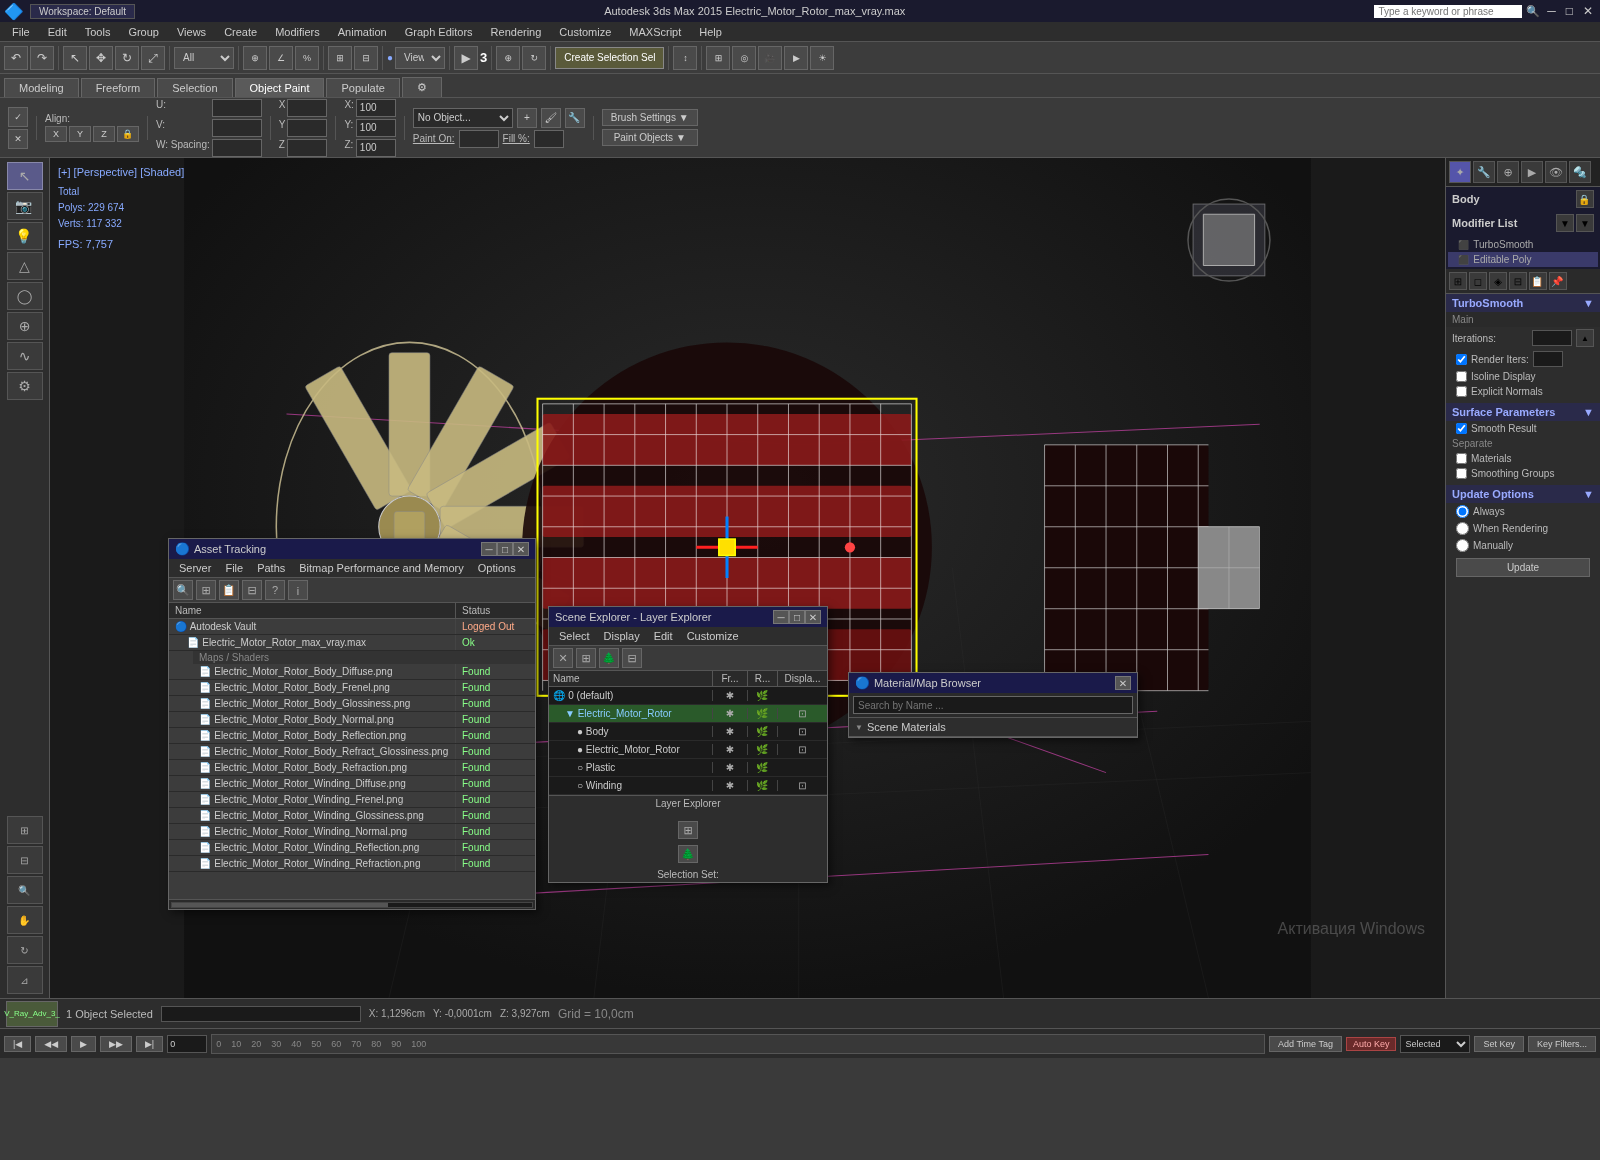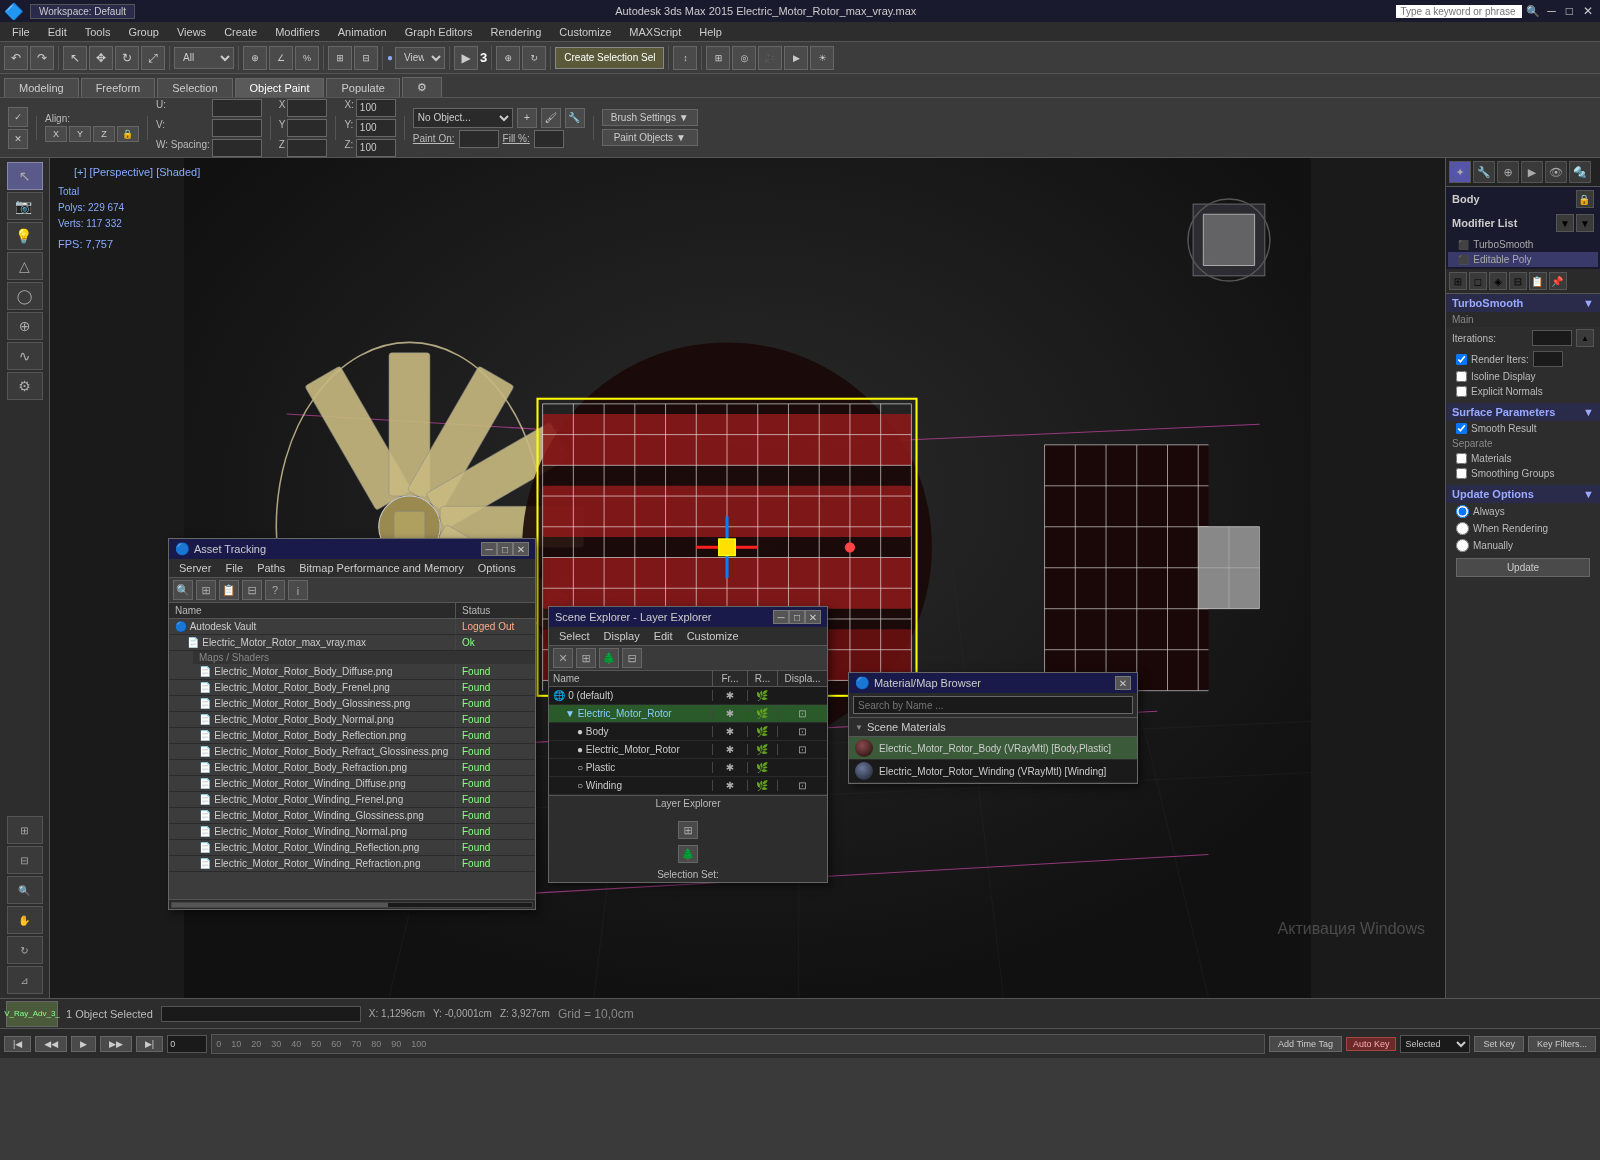--- a/index.html
+++ b/index.html
@@ -35,21 +35,21 @@
       font-size: 10px;
       cursor: pointer;
     }
     #title-bar .title-center { flex: 1; text-align: center; font-size: 11px; }
     #title-bar .title-right { display: flex; align-items: center; gap: 4px; }
     #title-bar .search-box {
       background: #fff;
       border: none;
       padding: 1px 4px;
       font-size: 10px;
-      width: 126px;
+      width: 148px;
       color: #888;
     }
     #title-bar .win-btn {
       background: none;
       border: none;
       color: #ccc;
       font-size: 12px;
       cursor: pointer;
       padding: 0 3px;
     }
@@ -186,21 +186,21 @@
     
     #viewport {
       flex: 1;
       background: #1a1a1a;
       position: relative;
       overflow: hidden;
     }
     #viewport-label {
       position: absolute;
       top: 8px;
-      left: 24px;
+      left: 8px;
       color: #8af;
       font-size: 11px;
       z-index: 5;
     }
     #viewport-stats {
       position: absolute;
       top: 26px;
       left: 8px;
       color: #8af;
       font-size: 11px;
@@ -1328,23 +1328,13 @@
     <button class="fw-btn close">✕</button>
   </div>
   <div class="mb-search">
     <input class="mb-search-input" placeholder="Search by Name ..." style="">
   </div>
   <div class="mb-section-title">
     <span class="mb-triangle">▼</span>
     <span>Scene Materials</span>
   </div>
 
-  <div style="background:#1a1a1a;">
-    <div class="mb-mat-row selected">
-      <div class="mb-ball mb-ball-dark"></div>
-      <span>Electric_Motor_Rotor_Body (VRayMtl) [Body,Plastic]</span>
-    </div>
-    <div class="mb-mat-row">
-      <div class="mb-ball mb-ball-mid"></div>
-      <span>Electric_Motor_Rotor_Winding (VRayMtl) [Winding]</span>
-    </div>
-  </div>
 </div>
 
 </body></html>

